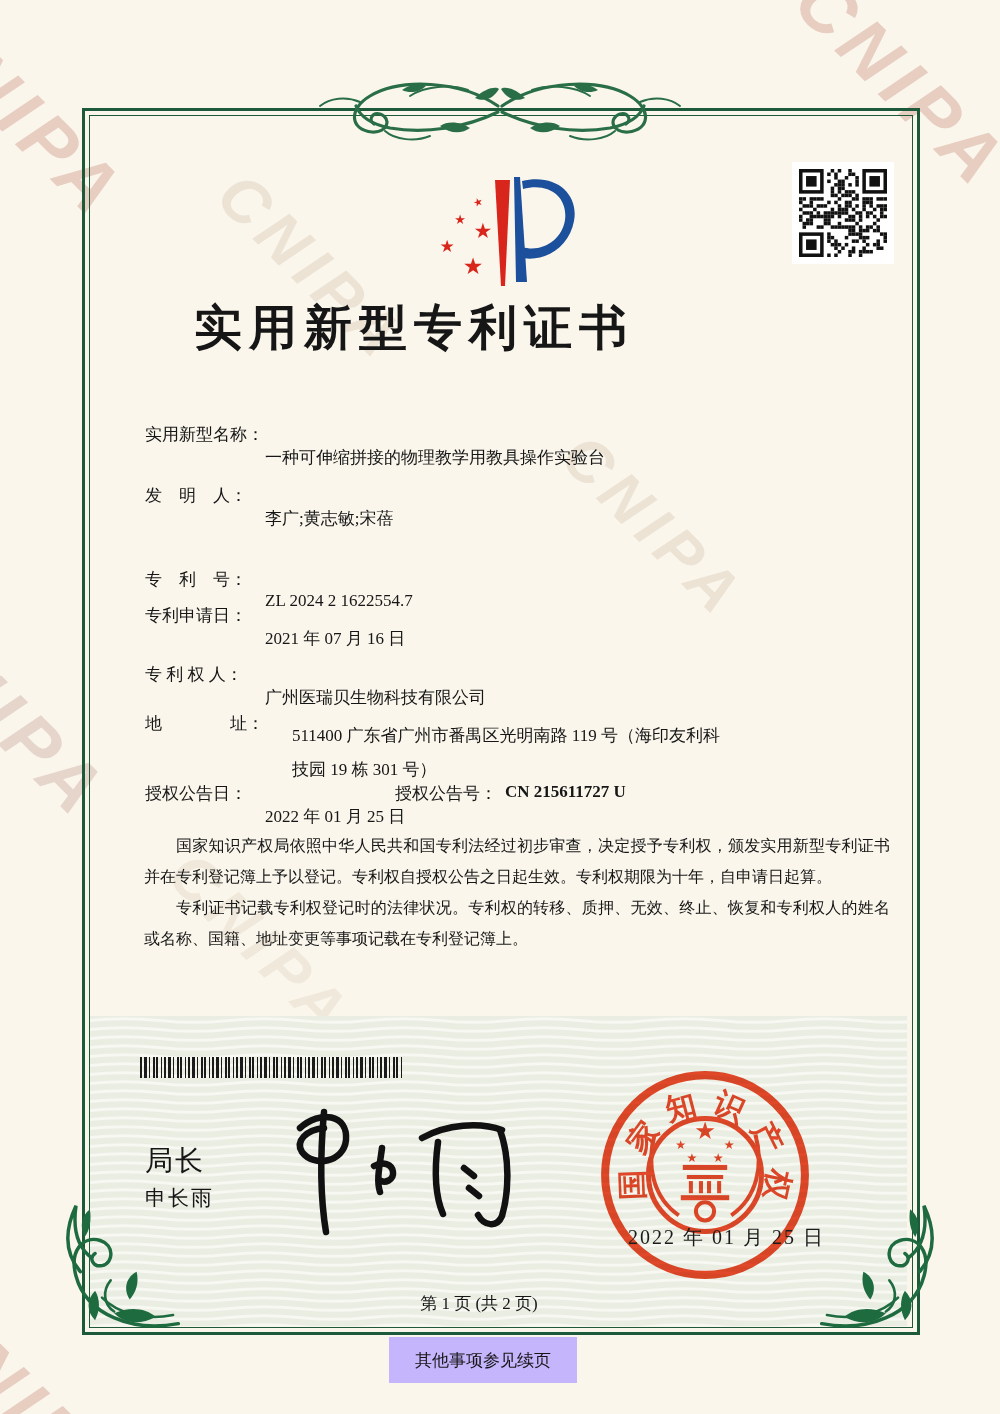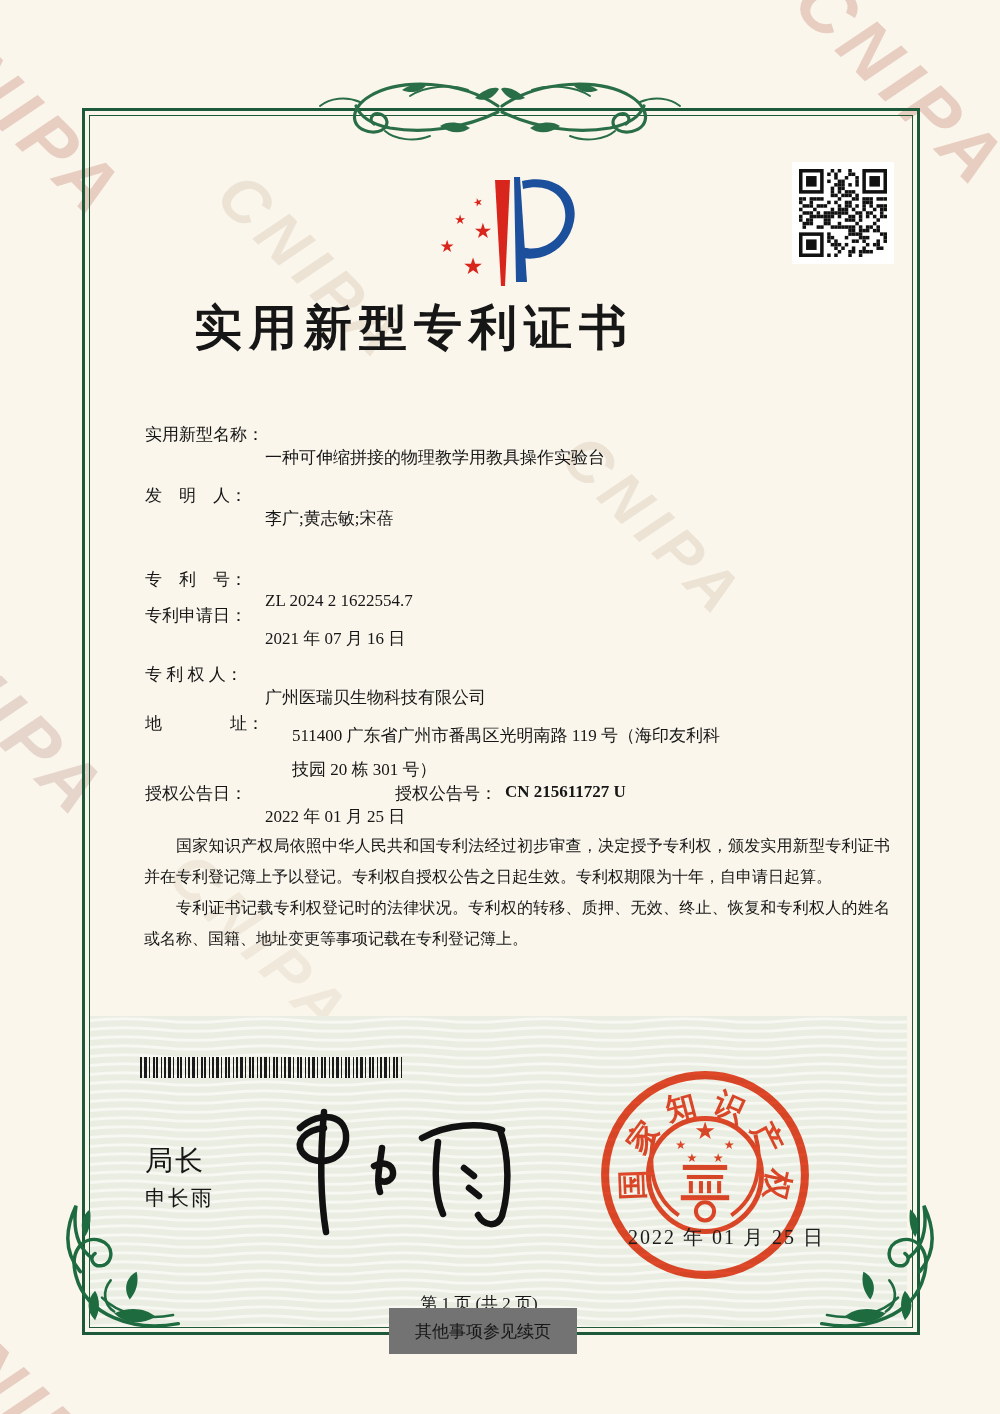--- a/index.html
+++ b/index.html
@@ -56,22 +56,22 @@
       #1a1a1a 21px 22px, rgba(0,0,0,0) 22px 24px); }
   .signer-title{ position:absolute; left:145px; top:1142px; font-size:28px; letter-spacing:2px; z-index:4; }
   .signer-name{ position:absolute; left:145px; top:1184px; font-size:21px; letter-spacing:2px; z-index:4; }
   .signature{ position:absolute; left:262px; top:1096px; width:270px; height:145px; z-index:4; }
   .seal{ position:absolute; left:594px; top:1064px; width:222px; height:222px; z-index:5;
     opacity:0.95; mix-blend-mode:multiply; }
   .seal-date{ position:absolute; left:628px; top:1224px; font-size:20px; letter-spacing:2px;
     color:#1b1b1b; z-index:6; white-space:nowrap; }
   .page-info{ position:absolute; left:84px; top:1292px; width:790px; text-align:center;
     font-size:17px; z-index:4; }
-  .cont-patch{ position:absolute; left:389px; top:1308px; width:188px; height:46px;
-    background:#737373; z-index:4; }
+  .cont-patch{ position:absolute; left:389px; top:1337px; width:188px; height:46px;
+    background:#c4b5fd; z-index:4; }
   .cont-note{ position:absolute; left:0; top:12px; width:100%; text-align:center; font-size:17px; }
 </style>
 </head>
 <body>
 
 <div class="page">
 
   <div class="wm wm-pink" style="left:-45px; top:-12px;  font-size:74px;">CNIPA</div>
   <div class="wm wm-pink" style="left:838px; top:-42px;  font-size:74px;">CNIPA</div>
   <div class="wm wm-faint" style="left:255px; top:158px;  font-size:64px;">CNIPA</div>
@@ -395,21 +395,21 @@
     <span class="fvalue">2021 年 07 月 16 日</span>
   </div>
   <div class="field" style="top:663px;">
     <span class="flabel">专 利 权 人：</span>
     <span class="fvalue">广州医瑞贝生物科技有限公司</span>
   </div>
   <div class="field" style="top:712px;">
     <span class="flabel">地　　　　址：</span>
     <span class="fvalue2line">
       <div>511400 广东省广州市番禺区光明南路 119 号（海印友利科</div>
-      <div class="l2">技园 20 栋 301 号）</div>
+      <div class="l2">技园 19 栋 301 号）</div>
     </span>
   </div>
   <div class="field" style="top:782px;">
     <span class="flabel">授权公告日：</span>
     <span class="fvalue">2022 年 01 月 25 日</span>
     <span class="flabel2">授权公告号：</span>
     <span class="fvalue2">CN 215611727 U</span>
   </div>
 
   <div class="body-text">

